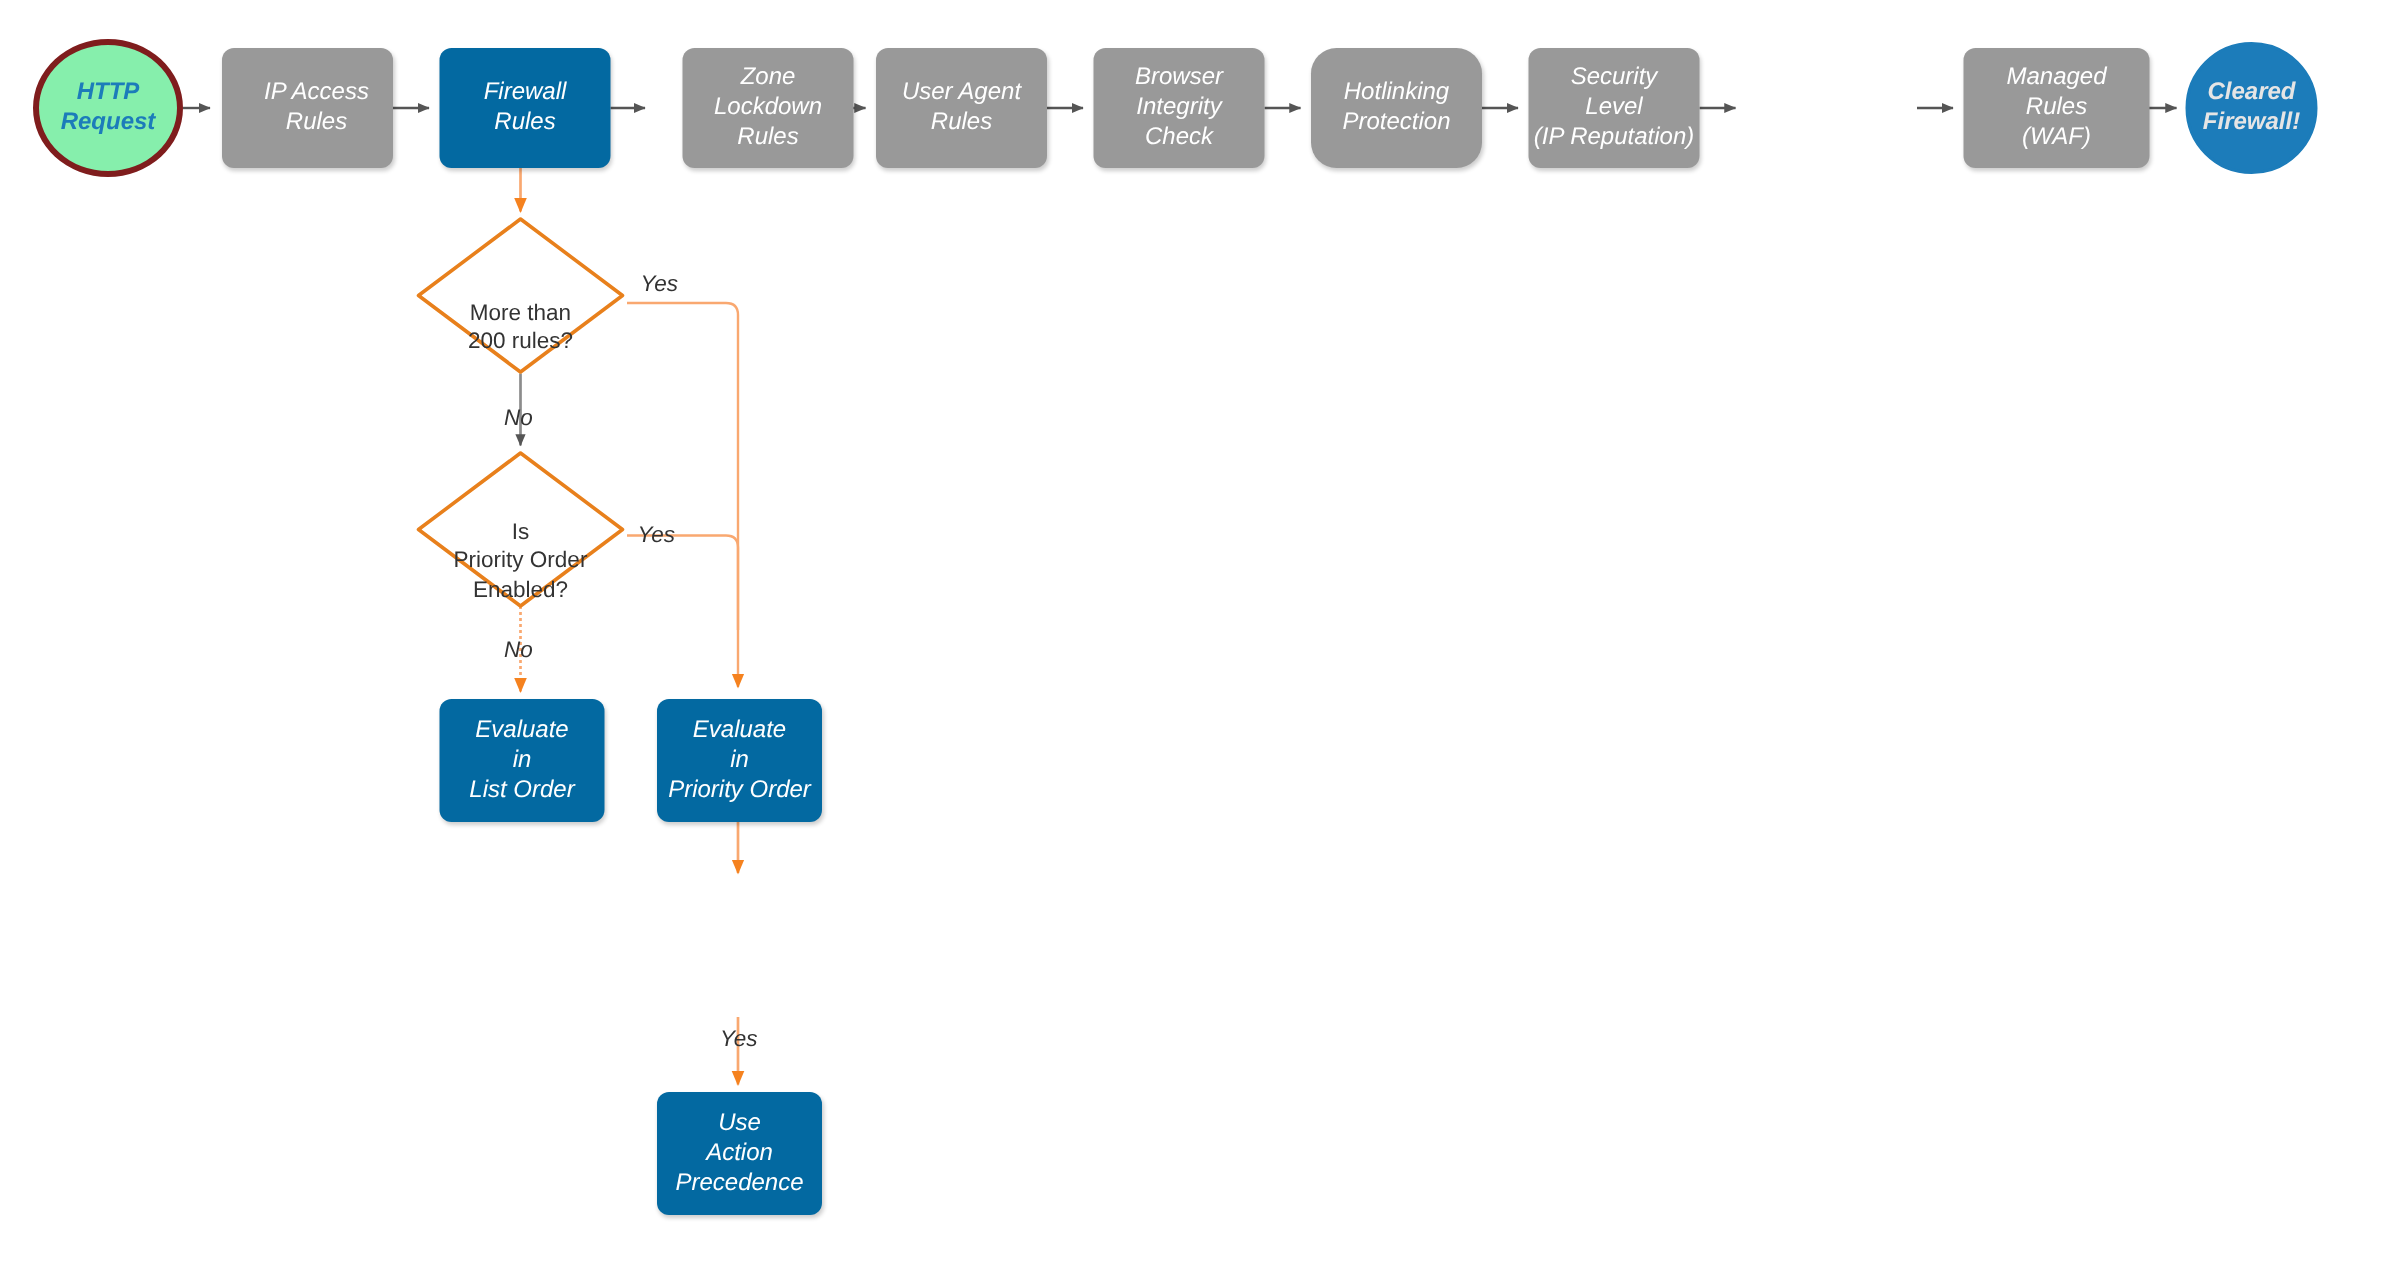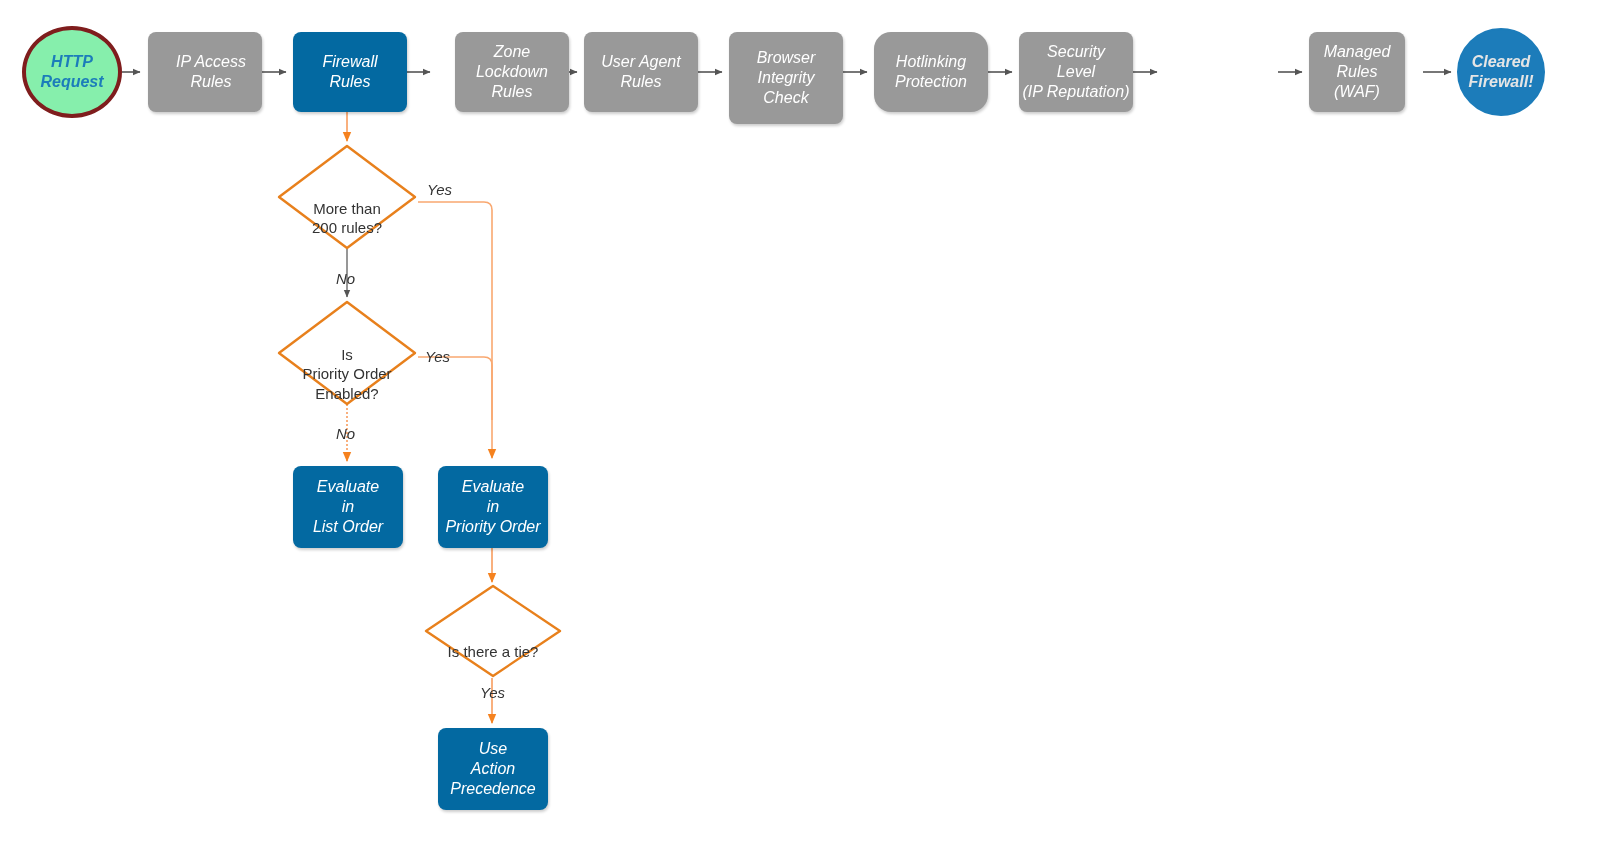--- a/index.html
+++ b/index.html
@@ -191,39 +191,39 @@
     <span class="label">Zone
 Lockdown
 Rules</span>
   </div>
 
   <div class="node box grey" style="left:584px; top:32px; width:114px; height:80px;">
     <span class="label">User Agent
 Rules</span>
   </div>
 
-  <div class="node box grey" style="left:729px; top:32px; width:114px; height:92px;">
+  <div class="node box grey" style="left:729px; top:32px; width:114px; height:80px;">
     <span class="label">Browser
 Integrity
 Check</span>
   </div>
 
   <div class="node box grey" style="left:874px; top:32px; width:114px; height:80px;border-radius:17px;">
     <span class="label">Hotlinking
 Protection</span>
   </div>
 
   <div class="node box grey" style="left:1019px; top:32px; width:114px; height:80px;">
     <span class="label">Security
 Level
 (IP Reputation)</span>
   </div>
 
 
-  <div class="node box grey" style="left:1309px; top:32px; width:96px; height:80px;">
+  <div class="node box grey" style="left:1309px; top:32px; width:124px; height:80px;">
     <span class="label">Managed
 Rules
 (WAF)</span>
   </div>
 
   <div class="node circle filled" style="left:1457px; top:28px; width:88px; height:88px;">
     <span class="label">Cleared
 Firewall!</span>
   </div>
 
@@ -237,26 +237,20 @@
 
   <div class="node diamond" style="left:276px; top:299px; width:142px; height:108px;">
     <svg class="diamond-shape" viewBox="0 0 142 108" preserveAspectRatio="none" xmlns="http://www.w3.org/2000/svg">
       <polygon points="71,3 139,54 71,105 3,54" fill="#ffffff" stroke="#E8801C" stroke-width="2.4" stroke-linejoin="round"></polygon>
     </svg>
     <span class="diamond-label">Is
 Priority Order
 Enabled?</span>
   </div>
 
-  <div class="node diamond" style="left:423px; top:583px; width:140px; height:96px;">
-    <svg class="diamond-shape" viewBox="0 0 140 96" preserveAspectRatio="none" xmlns="http://www.w3.org/2000/svg">
-      <polygon points="70,3 137,48 70,93 3,48" fill="#ffffff" stroke="#E8801C" stroke-width="2.4" stroke-linejoin="round"></polygon>
-    </svg>
-    <span class="diamond-label">Is there a tie?</span>
-  </div>
 
   <div class="node box orange" style="left:293px; top:466px; width:110px; height:82px;">
     <span class="label">Evaluate
 in
 List Order</span>
   </div>
 
   <div class="node box orange" style="left:438px; top:466px; width:110px; height:82px;">
     <span class="label">Evaluate
 in

